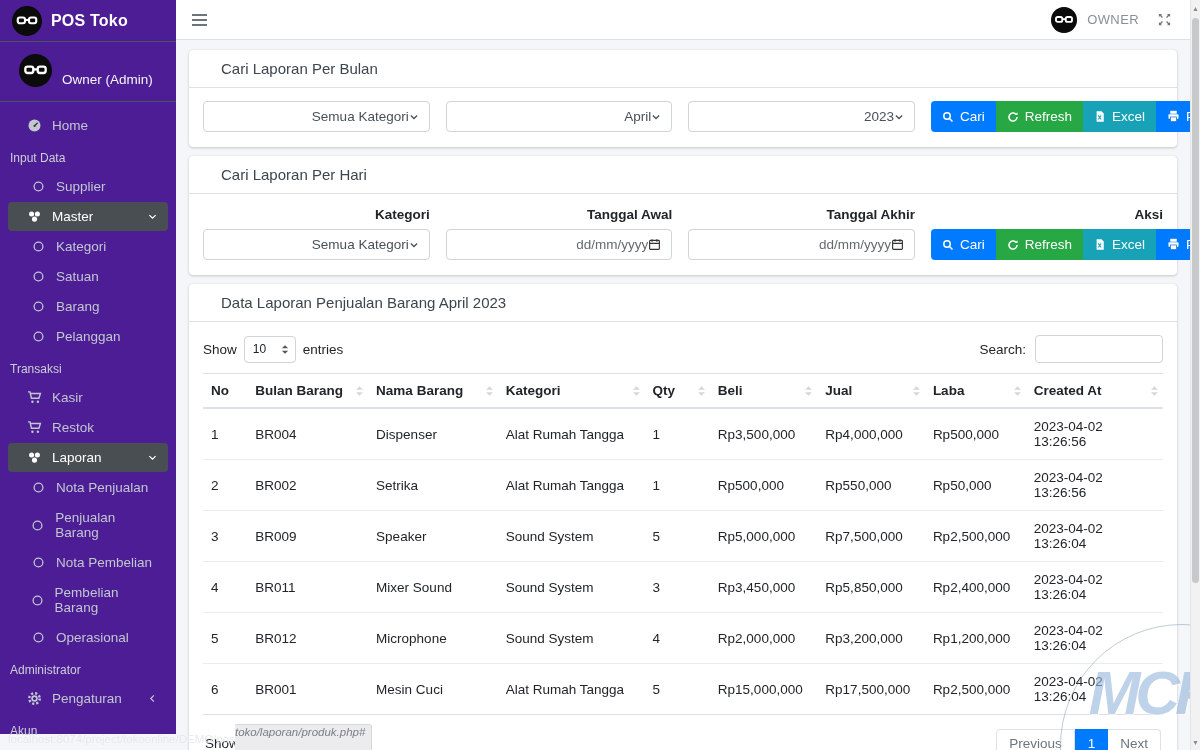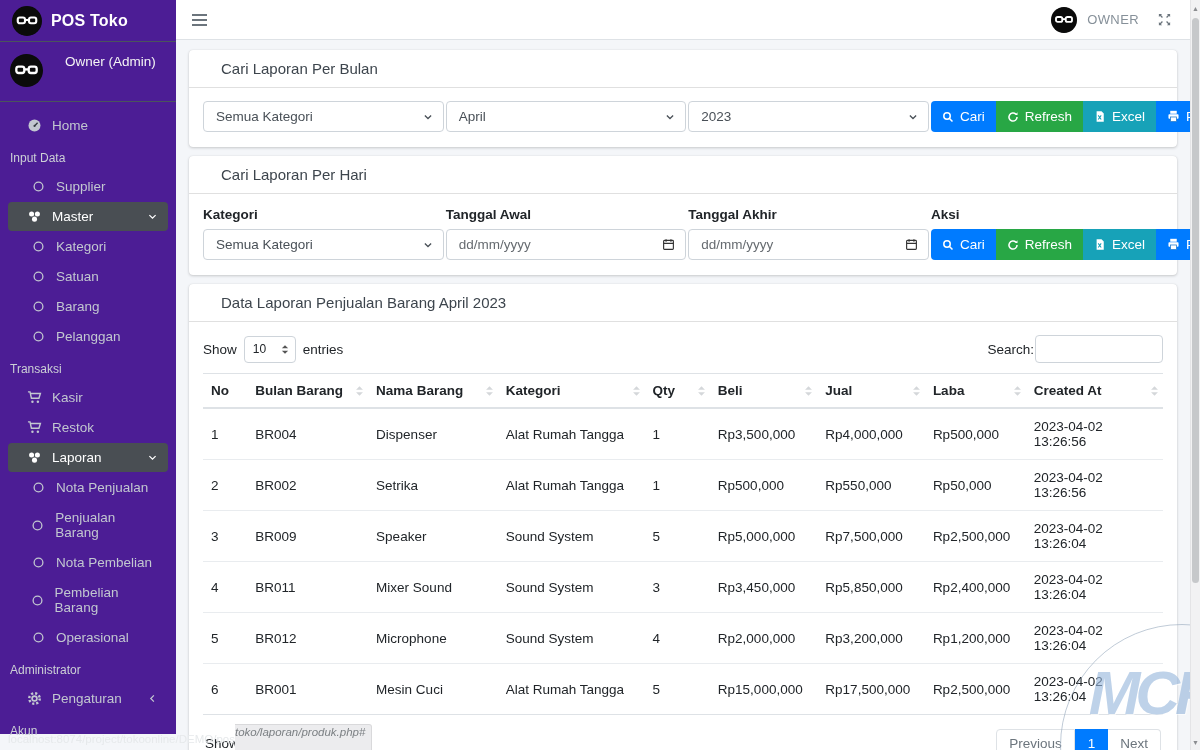--- a/index.html
+++ b/index.html
@@ -4,21 +4,21 @@
 <style>
   * { margin:0; padding:0; box-sizing:border-box; }
   html,body { width:1200px; height:750px; overflow:hidden; }
   body { font-family:"Liberation Sans","DejaVu Sans",sans-serif; background:#f4f6f9; position:relative; font-size:13.5px; color:#212529; }
 
   
   .sidebar { position:absolute; left:0; top:0; bottom:16px; width:176px; background:#4c1d95; z-index:3; }
   .brand { height:42px; display:flex; align-items:center; gap:9px; padding:0 12px; border-bottom:1px solid #4b545c; cursor:pointer; }
   .brand-text { color:#fff; font-weight:bold; font-size:16px; letter-spacing:.2px; }
   .logo-circle { border-radius:50%; background:#0c0c0c; display:flex; align-items:center; justify-content:center; flex:0 0 auto; }
-  .user-panel { display:flex; align-items:flex-start; gap:22px; padding:12px 10px 14px 10px; border-bottom:1px solid #4b545c; }
+  .user-panel { display:flex; align-items:flex-end; gap:10px; padding:12px 10px 14px 19px; border-bottom:1px solid #4b545c; }
   .user-name { color:#f4f4f4; font-size:13.5px; }
   .nav { padding:8px 0 0 0; }
   .nav-item { display:flex; align-items:center; gap:8px; color:#c2c7d0; padding:7px 10px 7px 16px; margin:1px 8px; border-radius:4px; cursor:pointer; position:relative; }
   .nav-item .nav-icon { width:20px; display:flex; justify-content:center; align-items:center; color:#c2c7d0; }
   .nav-item.active { background:#494e53; color:#fff; }
   .nav-item.active .nav-icon { color:#fff; }
   .nav-item .chev { margin-left:auto; display:flex; align-items:center; }
   .nav-sub { padding-left:20px; }
   .nav-header { color:#ccd0d6; font-size:12px; padding:10px 8px 6px 10px; }
 
@@ -30,42 +30,42 @@
   .fullscreen-btn { margin-left:8px; cursor:pointer; display:flex; align-items:center; }
   .hamburger { cursor:pointer; display:flex; flex-direction:column; gap:3px; }
   .hamburger i { width:15px; height:2px; background:#6c757d; display:block; }
 
   .content { padding:10px 13px 0 13px; }
 
   .card { background:#fff; border-radius:4px; box-shadow:0 0 1px rgba(0,0,0,.12), 0 1px 3px rgba(0,0,0,.18); margin-bottom:9px; }
   .card-header { padding:10px 32px; border-bottom:1px solid rgba(0,0,0,.12); font-size:15px; color:#3d454d; }
   .card-body { padding:13px 14px 15px 14px; }
 
-  .form-row { display:flex; gap:2px; }
+  .form-row { display:flex; gap:16px;text-align:right; }
   .form-col { flex:1 1 0; min-width:0; }
   .form-col.aksi { flex:0 0 232px; }
   .field-label { font-weight:bold; font-size:13.5px; margin-bottom:7px; }
   .select-box, .date-box { height:31px; border:1px solid #ced4da; border-radius:4px; background:#fff; display:flex; align-items:center; padding:0 10px 0 12px; color:#495057; cursor:pointer; }
   .select-box span { flex:1; }
   .date-box { color:#666b70; }
   .date-box span { flex:1; }
 
   .btn-group { display:flex; height:31px; }
   .btn { display:flex; align-items:center; gap:6px; padding:0 11px; color:#fff; font-size:13.5px; cursor:pointer; white-space:nowrap; }
   .btn:first-child { border-radius:4px 0 0 4px; }
   .btn:last-child { border-radius:0 4px 4px 0; }
   .btn-blue { background:#007bff; }
   .btn-green { background:#28a745; }
   .btn-teal { background:#17a2b8; }
 
   
   .table-controls { display:flex; align-items:center; justify-content:space-between; margin-bottom:10px; }
   .show-group { display:flex; align-items:center; gap:7px; }
   .length-select { border:1px solid #ced4da; border-radius:4px; height:27px; width:52px; display:flex; align-items:center; justify-content:space-between; padding:0 6px 0 8px; font-size:12px; color:#212529; cursor:pointer; }
-  .search-group { display:flex; align-items:center; gap:1px; }
+  .search-group { display:flex; align-items:center; gap:9px; }
   .search-input { border:1px solid #ced4da; border-radius:4px; height:28px; width:128px; padding:0 8px; font-size:13px; font-family:inherit; color:#212529; }
 
   table.report { width:100%; border-collapse:collapse; }
   table.report th { text-align:left; font-weight:bold; padding:9px 8px; border-top:1px solid #dee2e6; border-bottom:2px solid #dee2e6; position:relative; font-size:13.5px; }
   table.report th .sort-ic { position:absolute; right:4px; top:50%; transform:translateY(-50%); }
   table.report td { padding:10px 8px; border-top:1px solid #e9ecef; font-size:13.5px; color:#212529; }
   table.report tbody tr:first-child td { border-top:none; }
   table.report tbody tr:last-child td { border-bottom:1px solid #dee2e6; }
 
   .table-footer { display:flex; align-items:center; justify-content:space-between; padding:14px 2px 12px 2px; }

